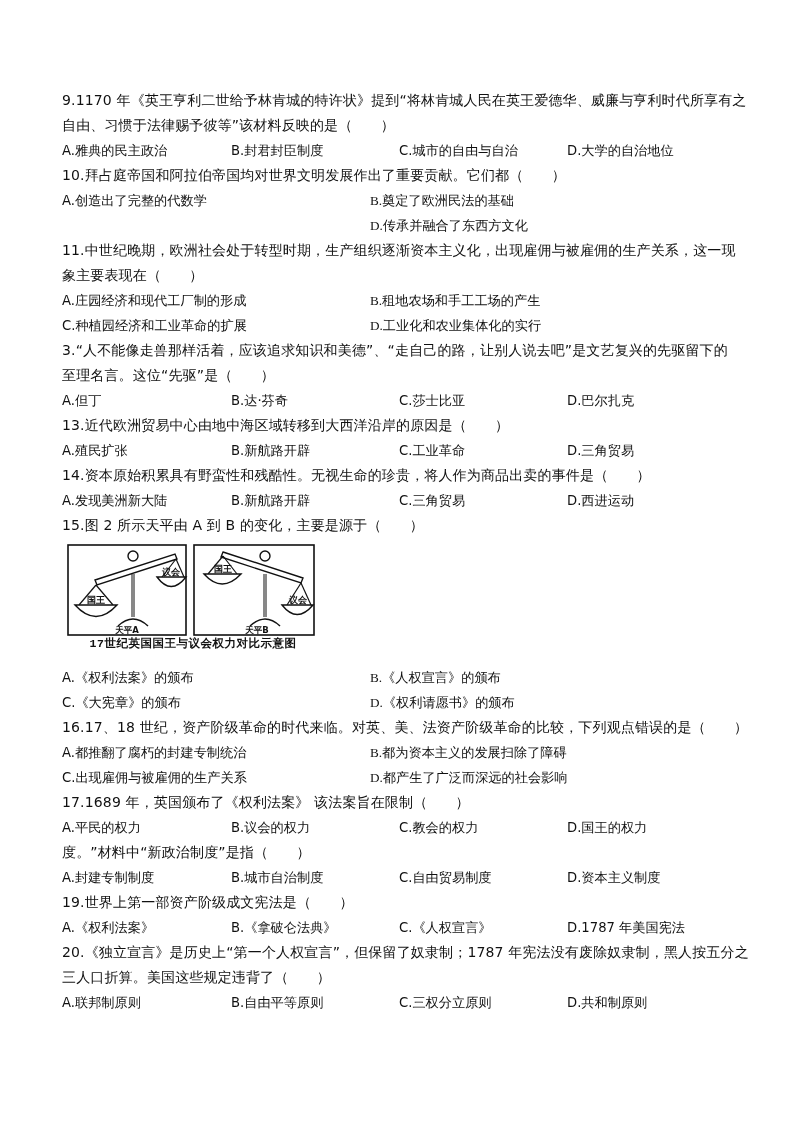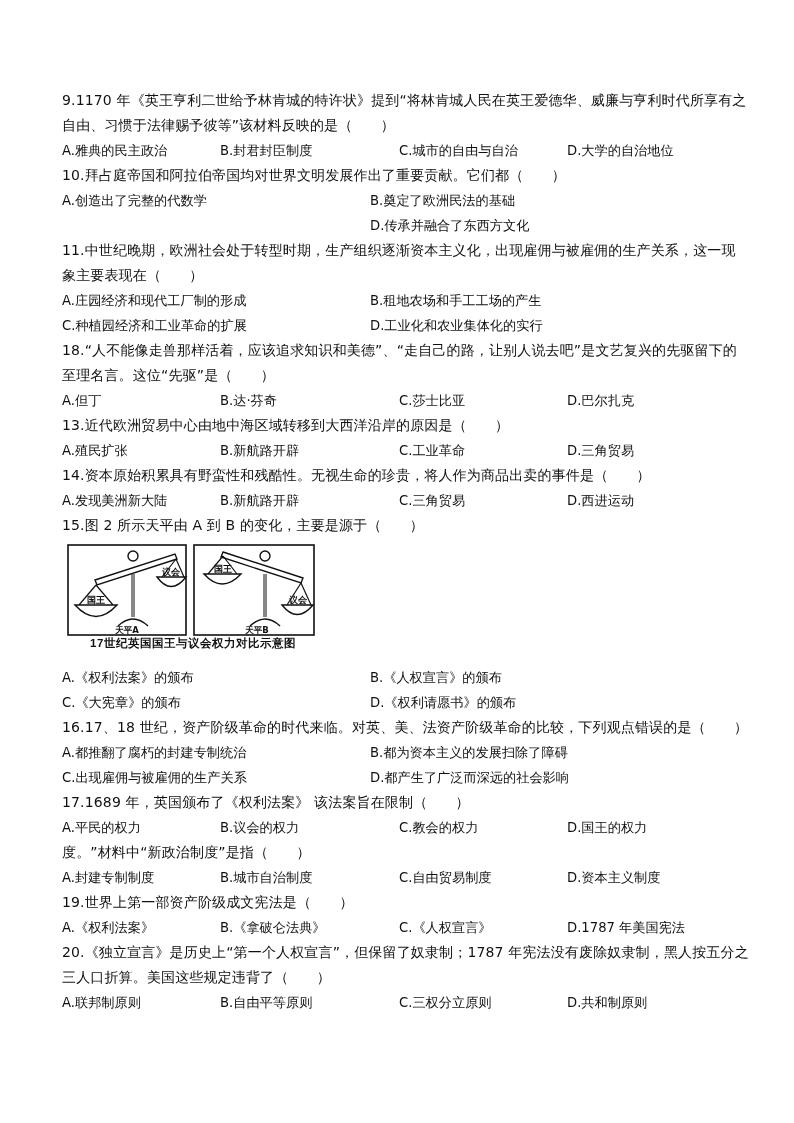--- a/index.html
+++ b/index.html
@@ -33,25 +33,25 @@
       height: 25px;
       line-height: 25px;
       font-size: 13.2px;
       white-space: nowrap;
     }
     .opts span {
       position: absolute;
       top: 0;
     }
     .opts4 .o0 { left: 0; }
-    .opts4 .o1 { left: 158px; text-align: right; }
+    .opts4 .o1 { left: 169px; text-align: right; }
     .opts4 .o2 { left: 337px; }
     .opts4 .o3 { left: 505px; }
     .opts2 .o0 { left: 0; }
-    .opts2 .o1 { left: 308px; }
+    .opts2 .o1 { left: 308px; font-family: Liberation Serif, serif; }
 
     .figure {
       position: relative;
       height: 125px;
       margin-top: 2px;
     }
     .fig-box {
       position: absolute;
       left: 5px;
       top: 4px;
@@ -60,21 +60,21 @@
     }
     .fig-caption {
       position: absolute;
       left: 3px;
       top: 96px;
       width: 256px;
       text-align: center;
       font-size: 11.5px;
       font-weight: bold;
       letter-spacing: 0.5px;
-      font-family: Liberation Sans, sans-serif;
+      font-family: Liberation Mono, monospace;
     }
   </style>
 </head>
 <body>
 
 <div class="page">
 
   <div>
     <div class="line">9.1170 年《英王亨利二世给予林肯城的特许状》提到“将林肯城人民在英王爱德华、威廉与亨利时代所享有之</div>
     <div class="line">自由、习惯于法律赐予彼等”该材料反映的是（　　）</div>
@@ -104,21 +104,21 @@
       <span class="o0">A.庄园经济和现代工厂制的形成</span>
       <span class="o1">B.租地农场和手工工场的产生</span>
     </div>
     <div class="opts opts2">
       <span class="o0">C.种植园经济和工业革命的扩展</span>
       <span class="o1">D.工业化和农业集体化的实行</span>
     </div>
   </div>
 
   <div>
-    <div class="line">18.“人不能像走兽那样活着，应该追求知识和美德”、“走自己的路，让别人说去吧”是文艺复兴的先驱留下的</div>
+    <div class="line">3.“人不能像走兽那样活着，应该追求知识和美德”、“走自己的路，让别人说去吧”是文艺复兴的先驱留下的</div>
     <div class="line">至理名言。这位“先驱”是（　　）</div>
     <div class="opts opts4">
       <span class="o0">A.但丁</span>
       <span class="o1">B.达·芬奇</span>
       <span class="o2">C.莎士比亚</span>
       <span class="o3">D.巴尔扎克</span>
     </div>
   </div>
 
   <div>

